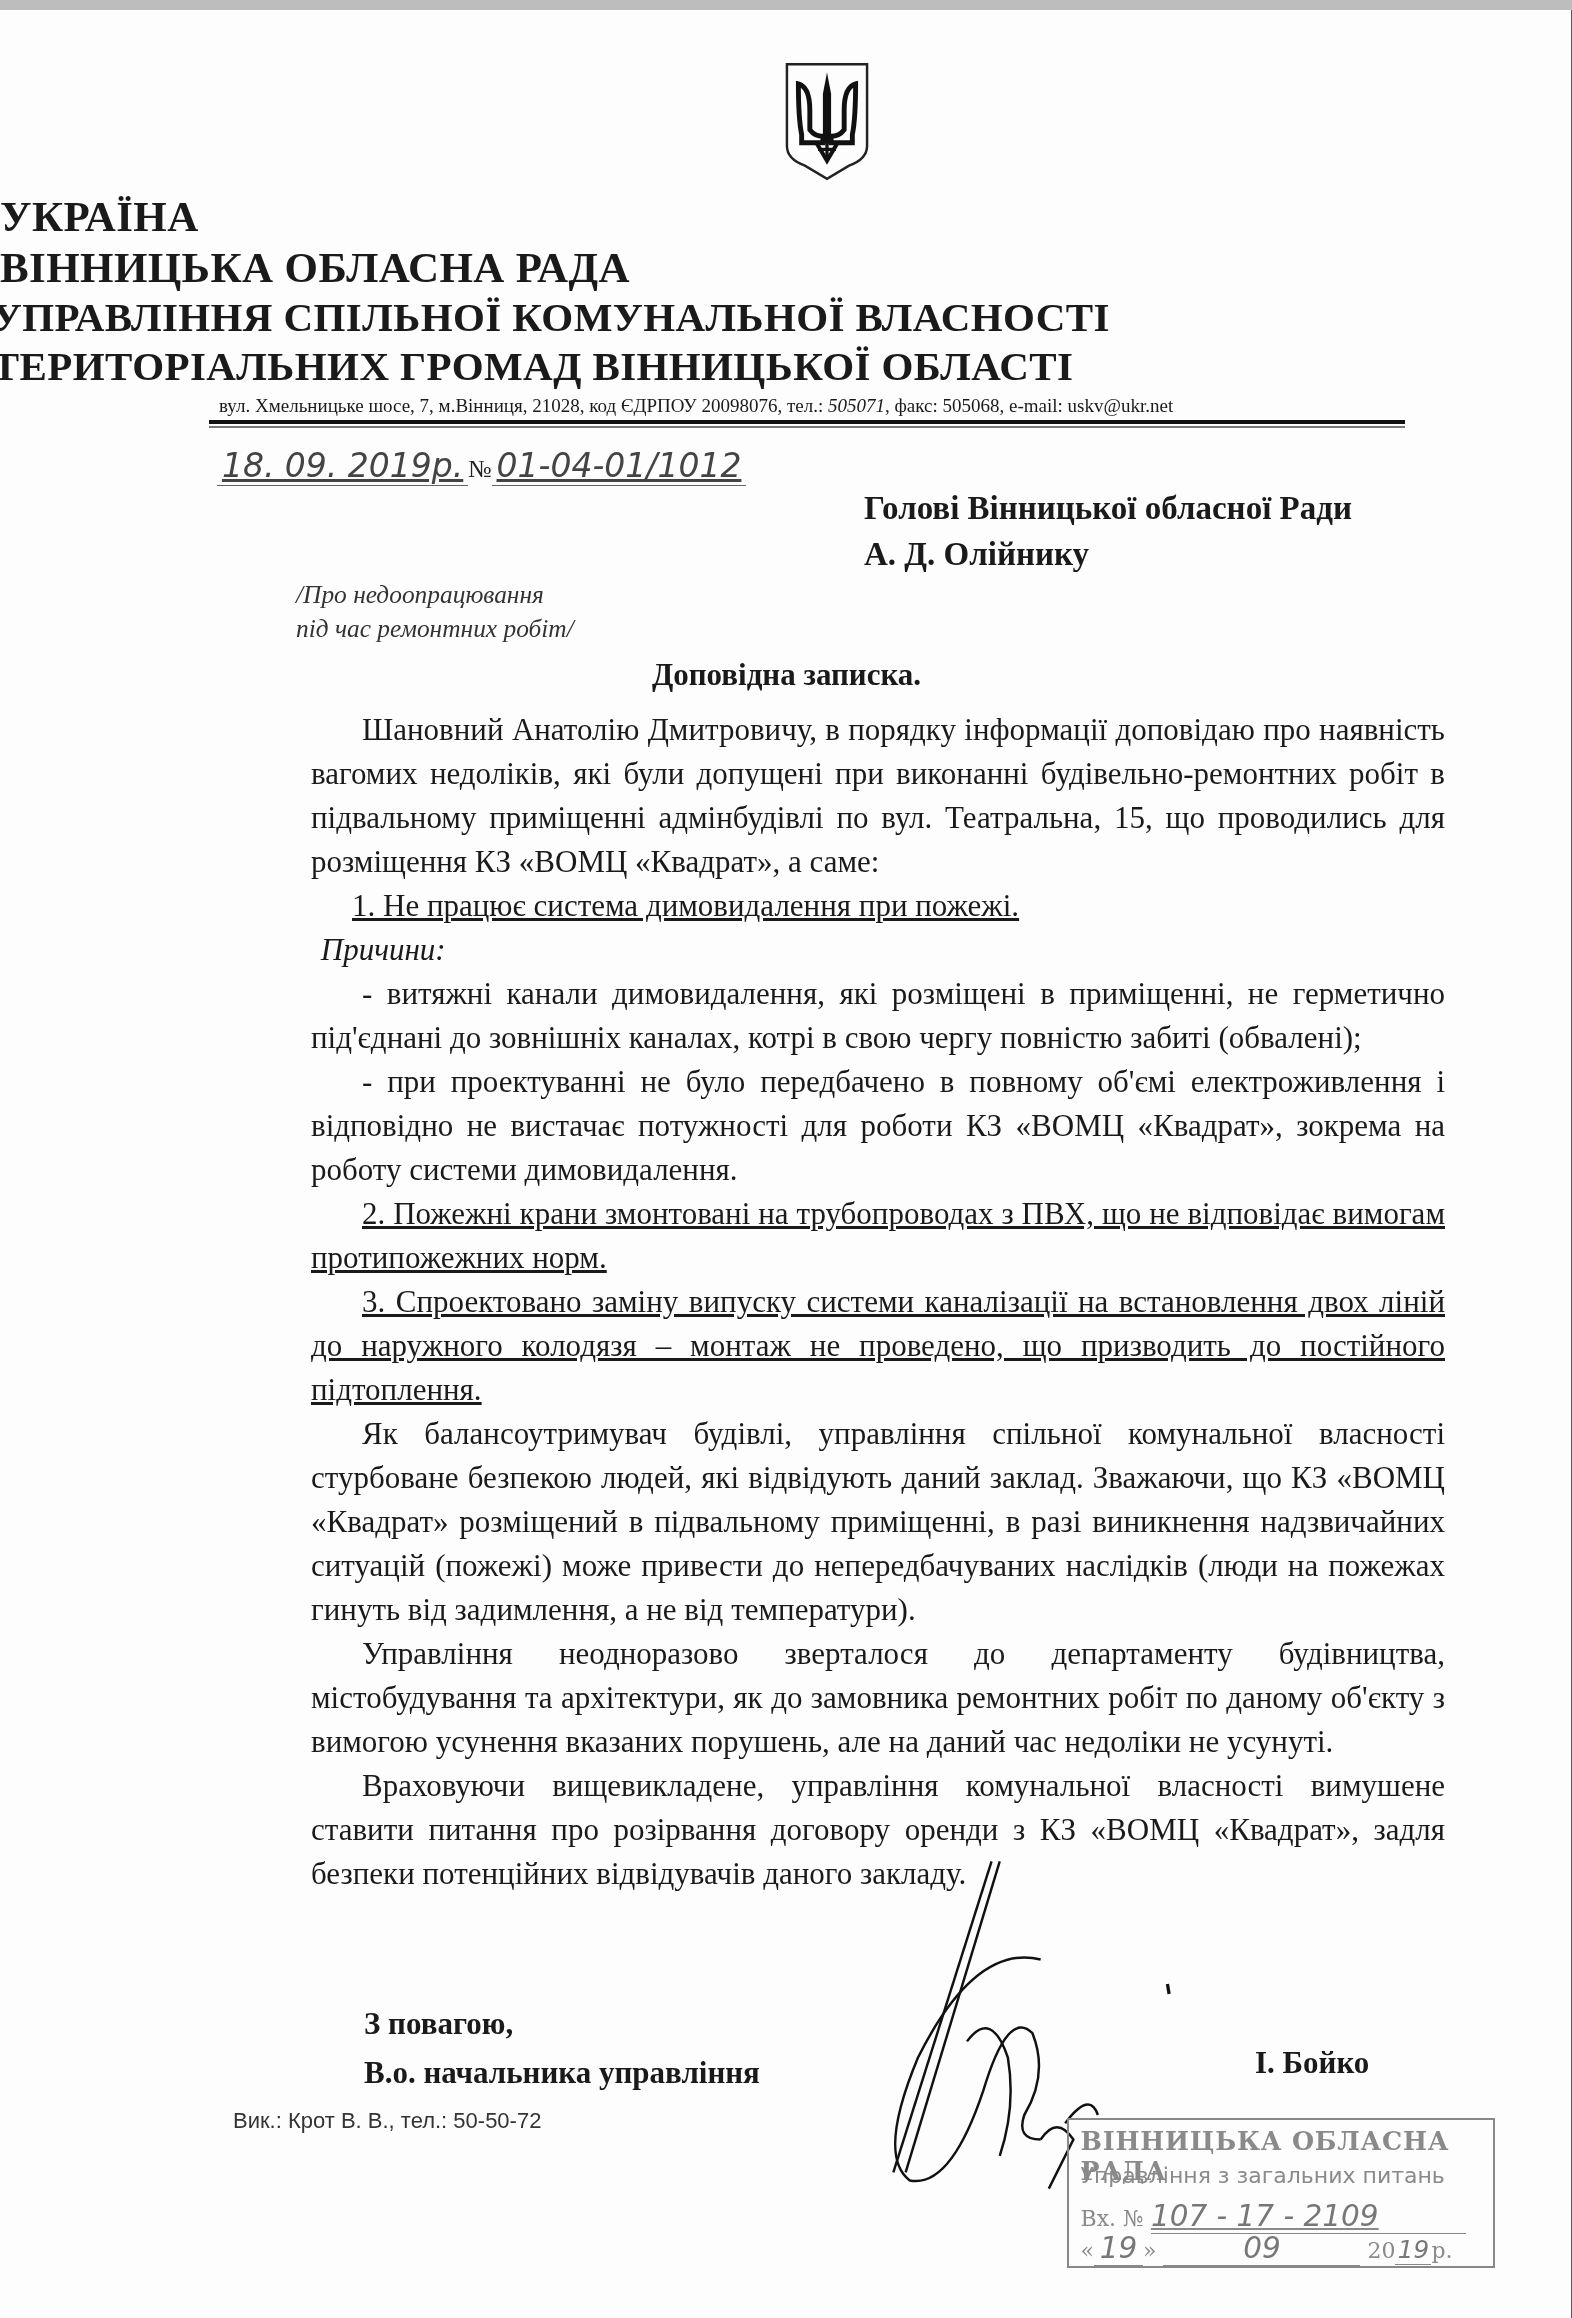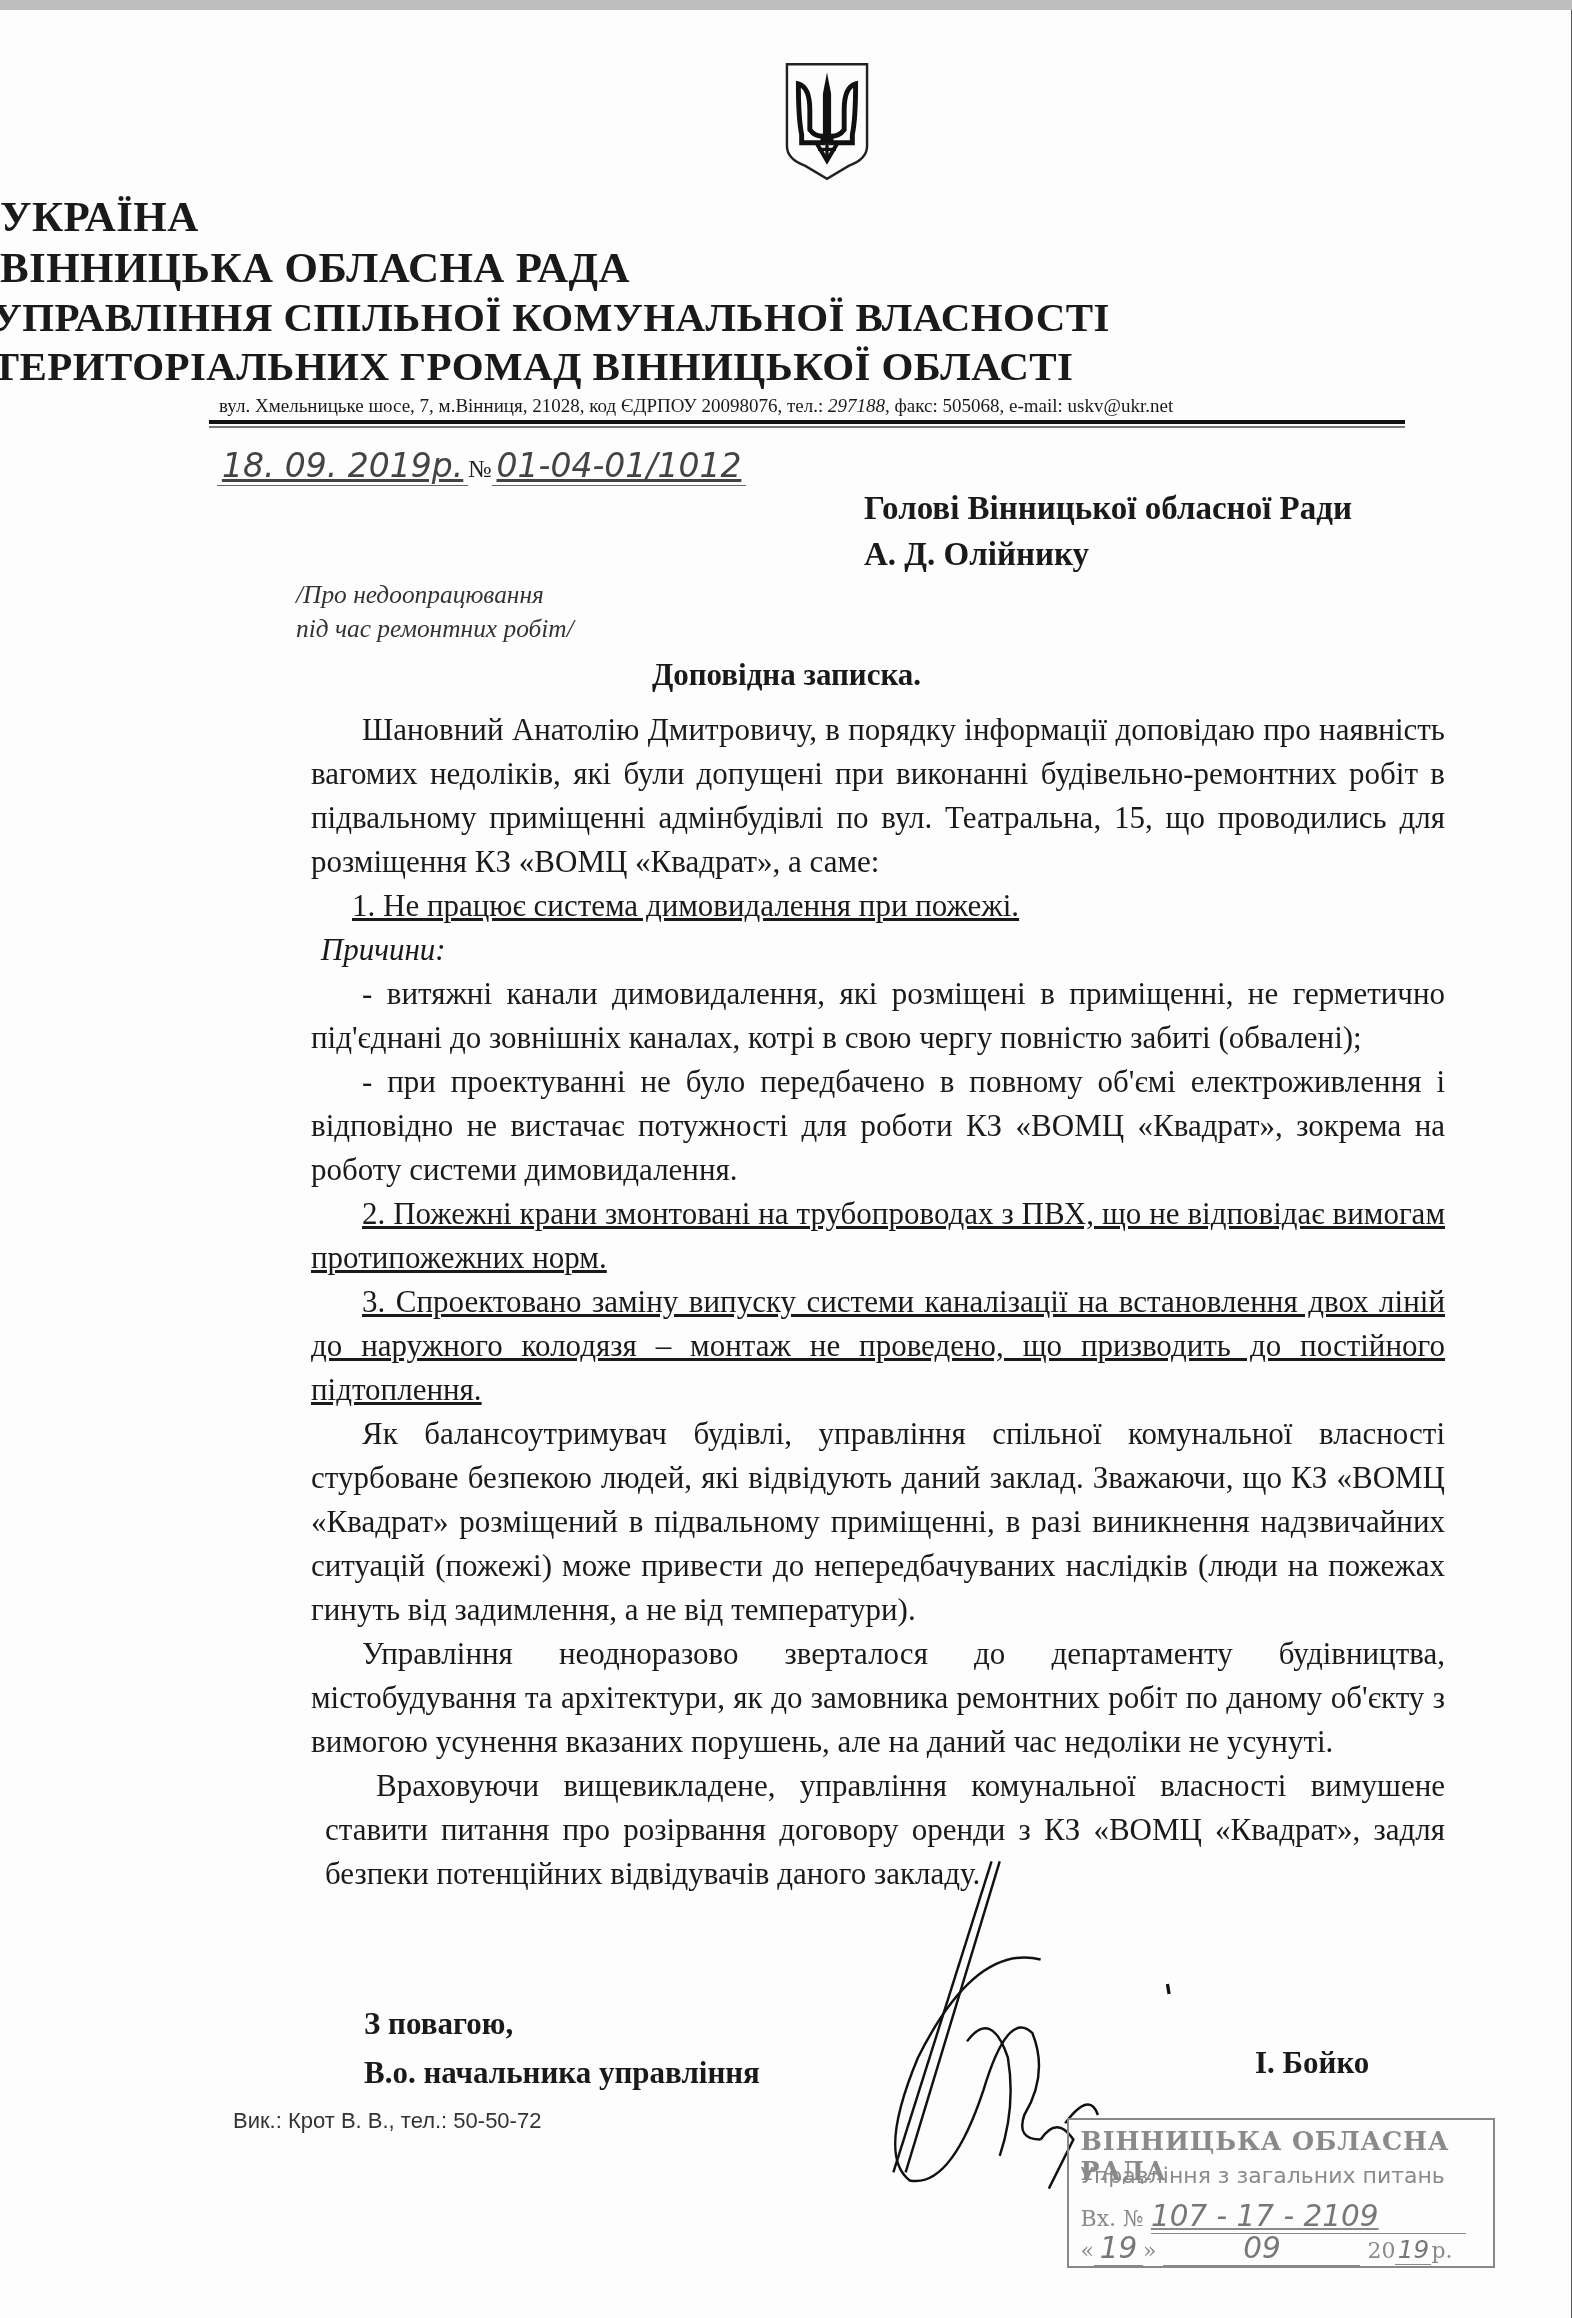--- a/index.html
+++ b/index.html
@@ -70,21 +70,21 @@
     <path d="M42 100 L55 122 L68 100" fill="none" stroke="#111" stroke-width="5"></path>
     <path d="M55 100 V122 M44 108 H66" stroke="#111" stroke-width="4"></path>
   </svg>
 
   <div class="hdr h1">УКРАЇНА</div>
   <div class="hdr h2">ВІННИЦЬКА ОБЛАСНА  РАДА</div>
   <div class="hdr h3">УПРАВЛІННЯ СПІЛЬНОЇ КОМУНАЛЬНОЇ ВЛАСНОСТІ</div>
   <div class="hdr h4">ТЕРИТОРІАЛЬНИХ ГРОМАД ВІННИЦЬКОЇ ОБЛАСТІ</div>
 
   <div class="addr">
-    <span>вул. Хмельницьке шосе, 7,  м.Вінниця,  21028, код ЄДРПОУ 20098076, тел.: </span><span class="it">297188</span><span>, факс: 505068, e-mail: uskv@ukr.net</span>
+    <span>вул. Хмельницьке шосе, 7,  м.Вінниця,  21028, код ЄДРПОУ 20098076, тел.: </span><span class="it">505071</span><span>, факс: 505068, e-mail: uskv@ukr.net</span>
   </div>
   <div class="rule1"></div>
   <div class="rule2"></div>
 
   <div class="outnum">
     <span class="u">18. 09. 2019р.</span><span class="no">№</span><span class="u">01-04-01/1012</span>
   </div>
 
   <div class="recipient">
     <div>Голові Вінницької обласної Ради</div>
@@ -101,21 +101,21 @@
   <div class="body">
     <p style="text-indent: 51px; padding-left: 0px;"><span style="display:inline-block;width:0"></span><span style="padding-left:0">Шановний Анатолію Дмитровичу, в порядку інформації доповідаю про наявність вагомих недоліків, які були допущені при виконанні будівельно-ремонтних робіт в підвальному приміщенні адмінбудівлі по вул. Театральна, 15, що проводились для розміщення КЗ «ВОМЦ «Квадрат», а саме:</span></p>
     <p style="padding-left:41px;"><span class="u">1.  Не працює система димовидалення при пожежі.</span></p>
     <p style="padding-left:9.8px;" class="ital">Причини:</p>
     <p style="text-indent: 51px;">- витяжні канали димовидалення, які розміщені в приміщенні, не герметично під'єднані до зовнішніх каналах, котрі в свою чергу повністю забиті (обвалені);</p>
     <p style="text-indent: 51px;">- при проектуванні не було передбачено в повному об'ємі електроживлення і відповідно не вистачає потужності для роботи КЗ «ВОМЦ «Квадрат», зокрема на роботу системи димовидалення.</p>
     <p class="u" style="text-indent: 51px;">2. Пожежні крани змонтовані на трубопроводах з ПВХ, що не відповідає вимогам протипожежних норм.</p>
     <p class="u" style="text-indent: 51px;">3. Спроектовано заміну випуску системи каналізації на встановлення двох ліній до наружного колодязя – монтаж не проведено, що призводить до постійного підтоплення.</p>
     <p style="text-indent: 51px;">Як балансоутримувач будівлі, управління спільної комунальної власності стурбоване безпекою людей, які відвідують даний заклад. Зважаючи, що КЗ «ВОМЦ «Квадрат» розміщений в підвальному приміщенні, в разі виникнення надзвичайних ситуацій (пожежі) може привести до непередбачуваних наслідків (люди на пожежах гинуть від задимлення, а не від температури).</p>
     <p style="text-indent: 51px;">Управління неодноразово зверталося до департаменту будівництва, містобудування та архітектури, як до замовника ремонтних робіт по даному об'єкту з вимогою усунення вказаних порушень, але на даний час недоліки не усунуті.</p>
-    <p style="text-indent: 51px; margin-left: 14px;">Враховуючи вищевикладене, управління комунальної власності вимушене ставити питання про розірвання договору оренди з КЗ «ВОМЦ «Квадрат», задля безпеки потенційних відвідувачів даного закладу.</p>
+    <p style="text-indent: 51px;">Враховуючи вищевикладене, управління комунальної власності вимушене ставити питання про розірвання договору оренди з КЗ «ВОМЦ «Квадрат», задля безпеки потенційних відвідувачів даного закладу.</p>
   </div>
 
   <svg class="signature" viewBox="0 0 520 440">
     <path d="M180 20 L60 400" stroke="#111" stroke-width="3" fill="none"></path>
     <path d="M190 20 L75 400" stroke="#111" stroke-width="3" fill="none"></path>
     <path d="M240 140 Q160 120 90 260 Q40 380 80 410 Q130 420 170 300 Q200 200 230 230 Q250 280 220 330 Q210 360 240 360" stroke="#111" stroke-width="3" fill="none"></path>
     <path d="M150 240 Q180 200 200 260 Q210 320 190 380" stroke="#111" stroke-width="3" fill="none"></path>
     <path d="M240 360 Q260 330 280 360 L250 420" stroke="#111" stroke-width="3" fill="none"></path>
     <path d="M270 340 Q300 300 310 330" stroke="#111" stroke-width="3" fill="none"></path>
     <path d="M395 170 L397 182" stroke="#111" stroke-width="4"></path>

